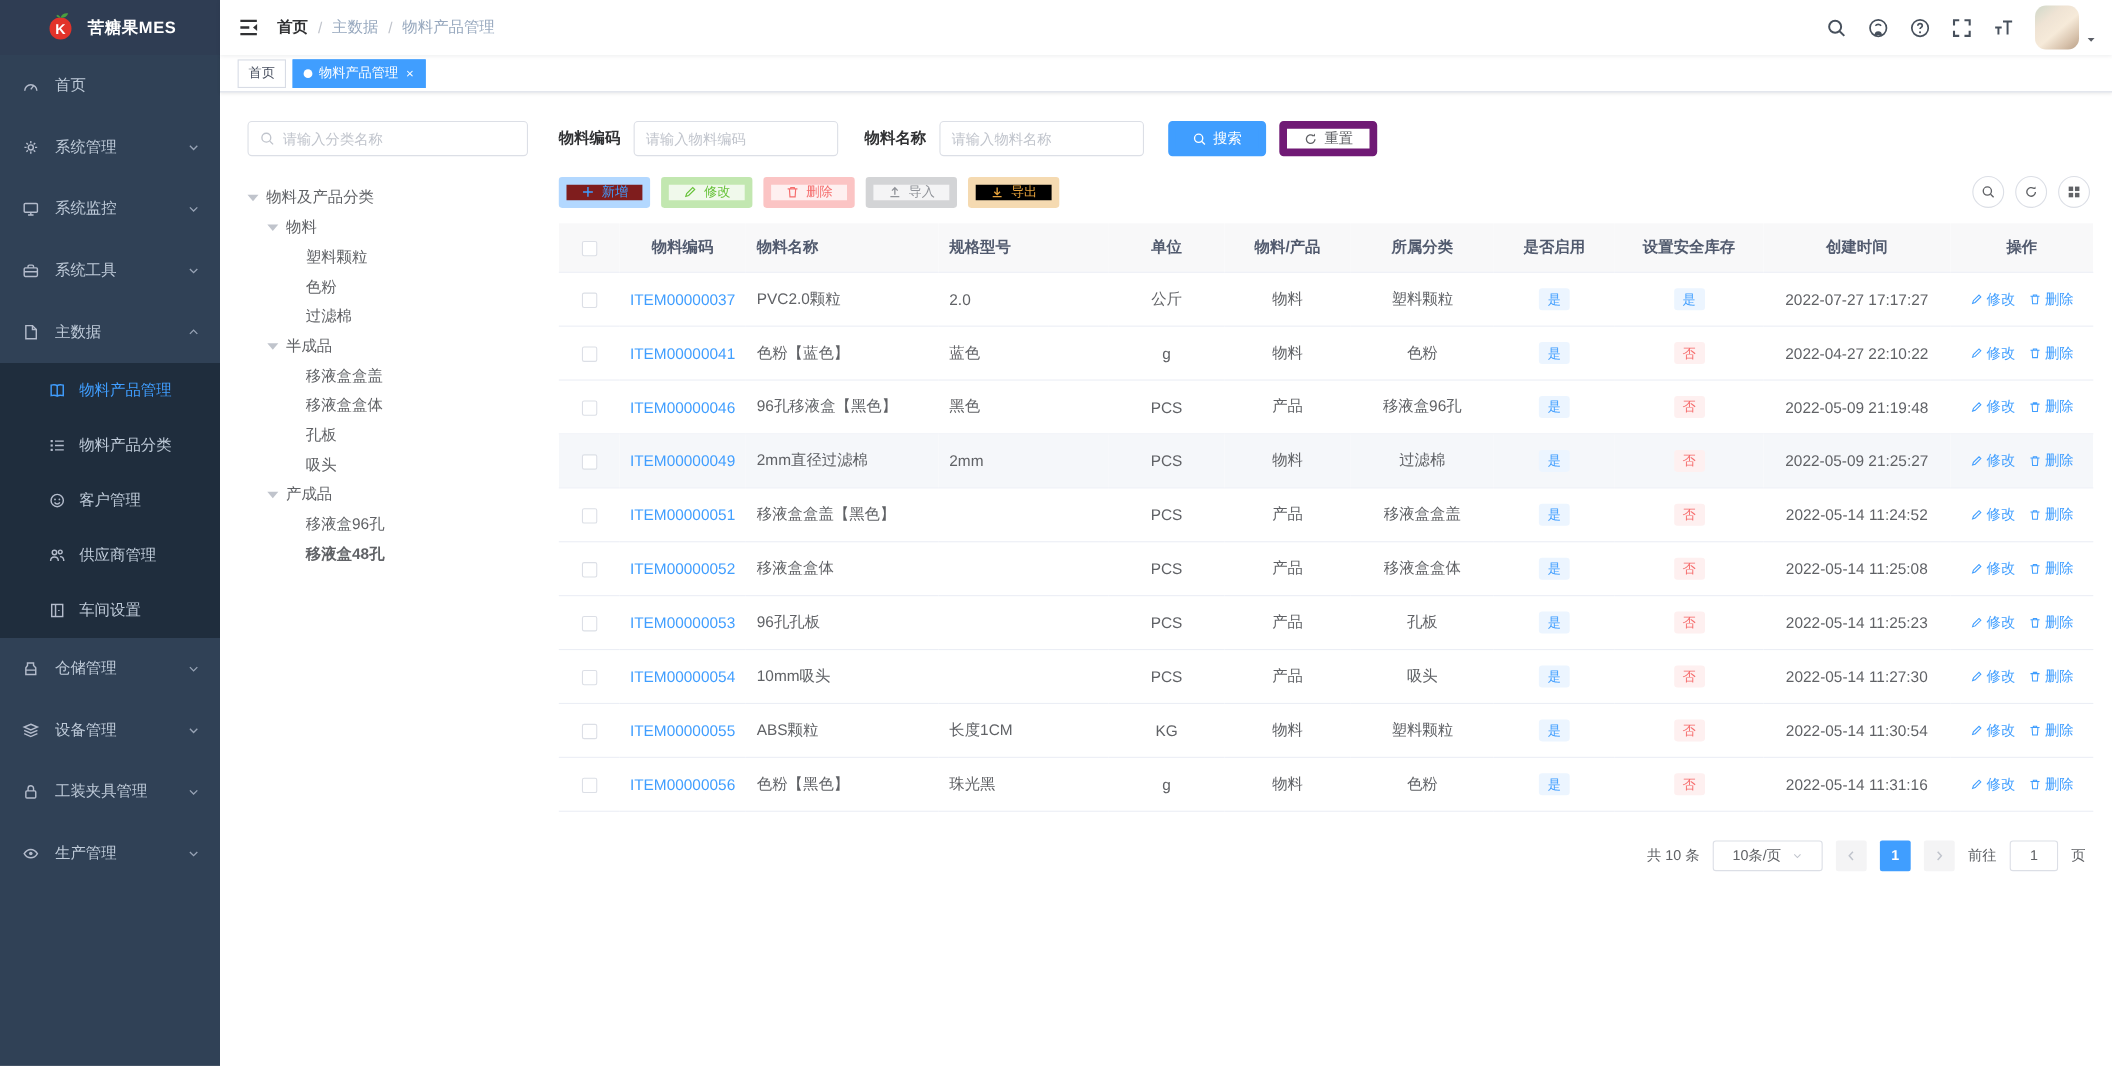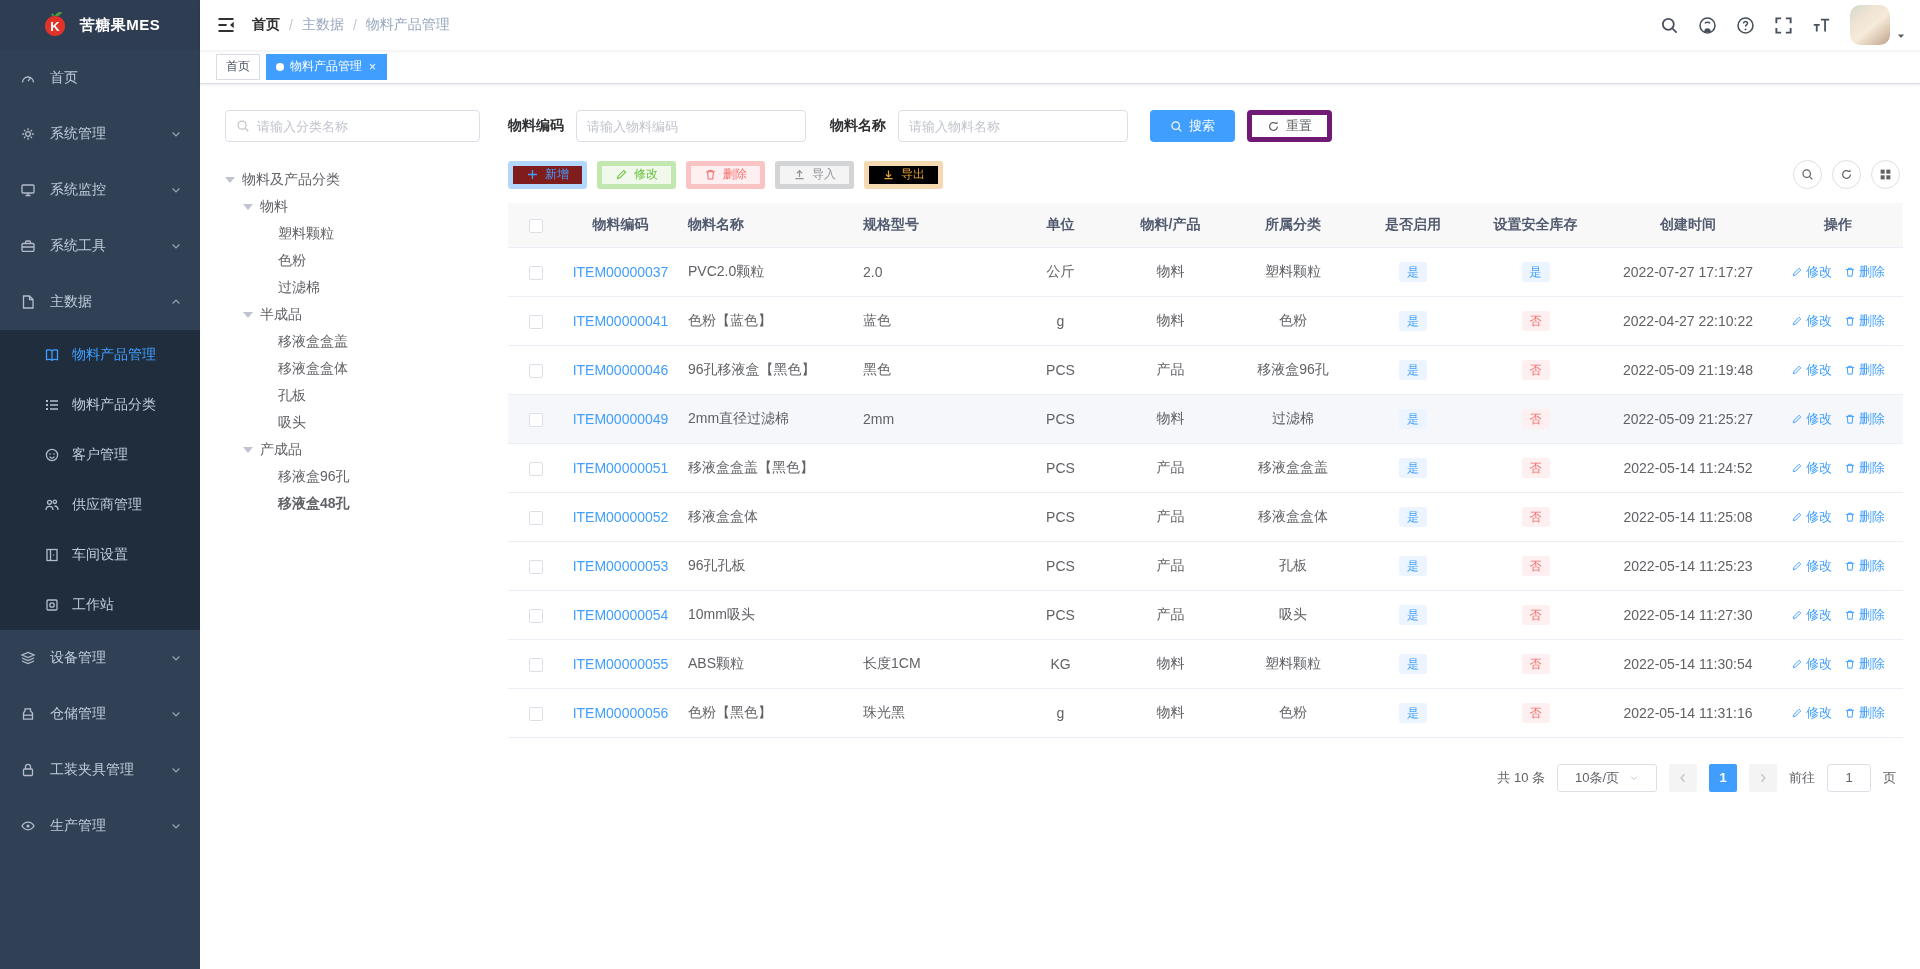--- a/index.html
+++ b/index.html
@@ -62,23 +62,23 @@
   .tree { margin-top:24px; }
   .tree-node { display:flex; align-items:center; height:27px; color:#606266; font-size:14px; cursor:pointer; }
   .caret { width:0; height:0; border-left:5px solid transparent; border-right:5px solid transparent;
     border-top:6px solid #c0c4cc; margin-right:7px; flex:none; }
   .caret-space { width:17px; flex:none; }
 
   .table-panel { flex:1; min-width:0; display:flex; flex-direction:column; }
   .filter-row { display:flex; align-items:center; gap:12px; }
   .filter-label { font-weight:700; color:#303133; margin-left:12px; }
   .filter-label:first-child { margin-left:0; }
-  .filter-input { width:230px; }
+  .filter-input { width:186px; }
   .btn { display:inline-flex; align-items:center; justify-content:center; gap:6px; border-radius:4px;
-    font-size:13px; height:32px; padding:0 15px; cursor:pointer; border:5px solid #701a75; background:#fff;
+    font-size:13px; height:32px; padding:0 15px; cursor:pointer; border:7px solid #701a75; background:#fff;
     color:#606266; white-space:nowrap; }
   .btn .icon { font-size:13px; }
   .btn-primary { background:#409eff; border-color:#409eff; color:#fff; margin-left:10px; }
 
   .toolbar { display:flex; align-items:center; margin-top:18px; }
   .btn-mini { height:28px; padding:0 13px; font-size:12px; border-radius:3px; }
   .btn-mini + .btn-mini { margin-left:10px; }
   .plain-primary { background:#7f1d1d; border-color:#b3d8ff; color:#409eff; }
   .plain-success { background:#f0f9eb; border-color:#c2e7b0; color:#67c23a; }
   .plain-danger  { background:#fef0f0; border-color:#fbc4c4; color:#f56c6c; }
@@ -245,53 +245,44 @@
           </div>
           <div class="menu-item">
             <span class="icon m-ico">
               <svg viewBox="0 0 16 16">
                 <rect x="3" y="2.5" width="10" height="11" fill="none" stroke="currentColor" stroke-width="1.3"></rect>
                 <path d="M6.5 2.5v11M9.5 7.5v1" fill="none" stroke="currentColor" stroke-width="1.3"></path>
               </svg>
             </span>
             <span class="m-label">车间设置</span>
           </div>
-          <div class="menu-item">
-            <span class="icon m-ico">
-              <svg viewBox="0 0 16 16">
-                <rect x="3" y="3" width="10" height="10" rx="1" fill="none" stroke="currentColor" stroke-width="1.3"></rect>
-                <circle cx="8" cy="8" r="2.2" fill="none" stroke="currentColor" stroke-width="1.3"></circle>
-              </svg>
-            </span>
-            <span class="m-label">工作站</span>
-          </div>
+        </div>
+        <div class="menu-item">
+          <span class="icon m-ico">
+            <svg viewBox="0 0 16 16">
+              <path d="M5 2.8h5.5v2.2l2 2V13.2H3.5V7l1.5-2z" fill="none" stroke="currentColor" stroke-width="1.3"></path>
+              <path d="M3.5 9.2h9" fill="none" stroke="currentColor" stroke-width="1.3"></path>
+            </svg>
+          </span>
+          <span class="m-label">仓储管理</span>
+          <span class="icon m-arrow">
+            <svg viewBox="0 0 16 16">
+              <path d="M3.5 6l4.5 4.5L12.5 6" fill="none" stroke="currentColor" stroke-width="1.6"></path>
+            </svg>
+          </span>
         </div>
         <div class="menu-item">
           <span class="icon m-ico">
             <svg viewBox="0 0 16 16">
               <path d="M8 2.4L14 5 8 7.6 2 5z" fill="none" stroke="currentColor" stroke-width="1.3"></path>
               <path d="M2 8l6 2.6L14 8" fill="none" stroke="currentColor" stroke-width="1.3"></path>
               <path d="M2 11l6 2.6 6-2.6" fill="none" stroke="currentColor" stroke-width="1.3"></path>
             </svg>
           </span>
           <span class="m-label">设备管理</span>
-          <span class="icon m-arrow">
-            <svg viewBox="0 0 16 16">
-              <path d="M3.5 6l4.5 4.5L12.5 6" fill="none" stroke="currentColor" stroke-width="1.6"></path>
-            </svg>
-          </span>
-        </div>
-        <div class="menu-item">
-          <span class="icon m-ico">
-            <svg viewBox="0 0 16 16">
-              <path d="M5 2.8h5.5v2.2l2 2V13.2H3.5V7l1.5-2z" fill="none" stroke="currentColor" stroke-width="1.3"></path>
-              <path d="M3.5 9.2h9" fill="none" stroke="currentColor" stroke-width="1.3"></path>
-            </svg>
-          </span>
-          <span class="m-label">仓储管理</span>
           <span class="icon m-arrow">
             <svg viewBox="0 0 16 16">
               <path d="M3.5 6l4.5 4.5L12.5 6" fill="none" stroke="currentColor" stroke-width="1.6"></path>
             </svg>
           </span>
         </div>
         <div class="menu-item">
           <span class="icon m-ico">
             <svg viewBox="0 0 16 16">
               <rect x="3.5" y="7" width="9" height="6.5" rx="1" fill="none" stroke="currentColor" stroke-width="1.3"></rect>

